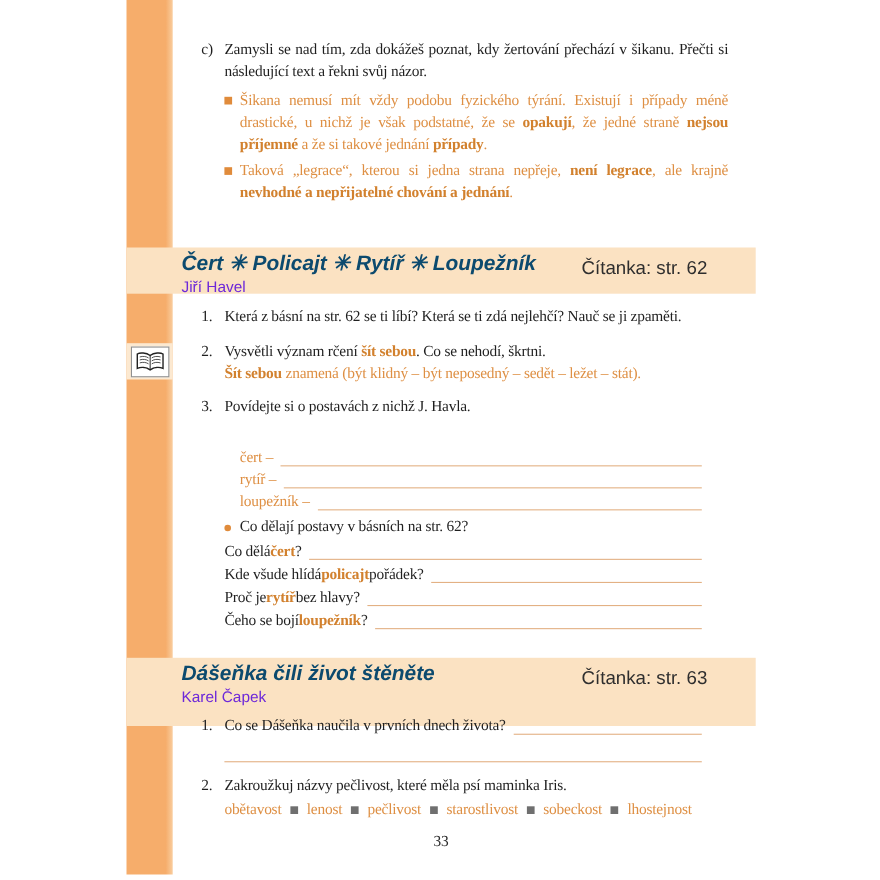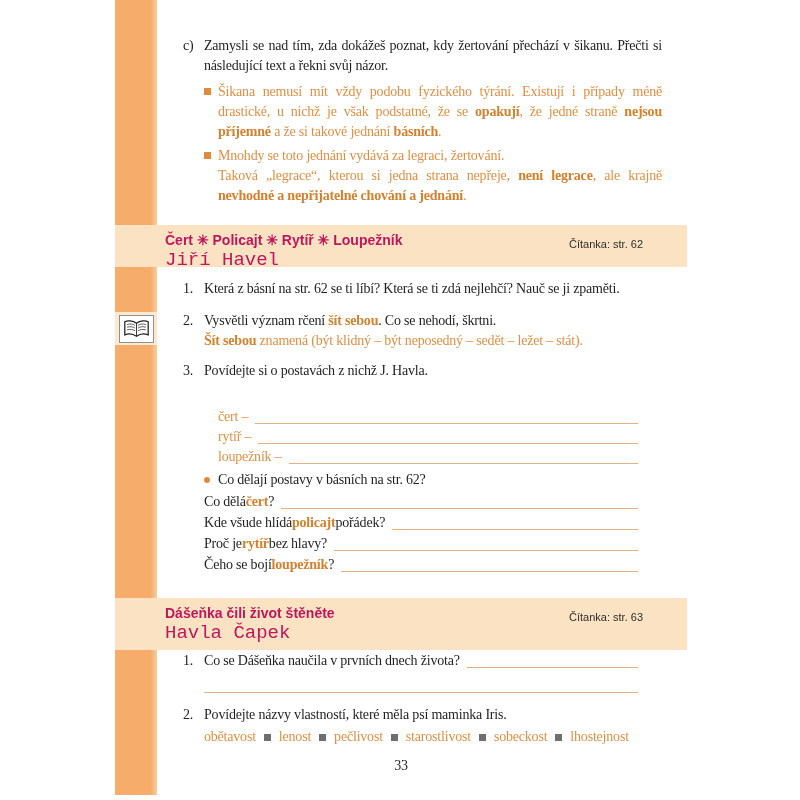--- a/index.html
+++ b/index.html
@@ -4,27 +4,27 @@
 <style>
   html,body{margin:0;padding:0;background:#ffffff;}
   .page{position:relative;width:800px;height:800px;background:#ffffff;overflow:hidden;
         font-family:"Liberation Serif",serif;color:#1f1f1f;font-size:14px;line-height:20px;letter-spacing:-0.2px;}
   
   .stripe{position:absolute;left:115px;top:0;width:42px;height:795px;
           background:linear-gradient(90deg,#F6AD6B 0%,#F6AD6B 85%,#F9CD9E 100%);}
   
   .band{position:absolute;left:115px;width:572px;background:#FBE2C2;}
   .band1{top:225px;height:42px;}
-  .band2{top:598px;height:52px;}
+  .band2{top:598px;height:62px;}
   .band .title{position:absolute;left:50px;top:5px;font-family:"Liberation Sans",sans-serif;
-               font-weight:bold;font-size:14px;letter-spacing:0;color:#be185d;white-space:nowrap;}
-  .band .author{position:absolute;left:50px;top:25px;font-family:Liberation Mono, monospace;
-                font-size:19px;letter-spacing:0;color:#be185d;}
+               font-weight:bold;font-size:19px;letter-spacing:0;color:#0c4a6e;white-space:nowrap;font-style:italic;}
+  .band .author{position:absolute;left:50px;top:25px;font-family:Liberation Sans, sans-serif;
+                font-size:14px;letter-spacing:0;color:#6d28d9;}
   .band .ref{position:absolute;right:44px;top:9px;font-family:"Liberation Sans",sans-serif;
-             font-size:11px;letter-spacing:0;color:#2e2e2e;}
+             font-size:17px;letter-spacing:0;color:#2e2e2e;}
   
   .iconband{position:absolute;left:115px;top:312px;width:42px;height:33px;background:#FCE9D1;
             display:flex;align-items:center;justify-content:center;}
   .bookbox{width:33px;height:26px;background:#fff;border:1px solid #909090;
            display:flex;align-items:center;justify-content:center;}
   
   .intro{position:absolute;left:183px;top:36px;width:479px;}
   .intro .clabel{position:absolute;left:0;top:0;}
   .intro .itext{margin-left:21px;width:458px;text-align:justify;}
   
@@ -63,27 +63,26 @@
 
   <div class="stripe"></div>
 
   <div class="intro">
     <span class="clabel">c)</span>
     <div class="itext">Zamysli se nad tím, zda dokážeš poznat, kdy žertování přechází v šikanu. Přečti si následující text a řekni svůj názor.</div>
   </div>
 
   <div class="ob ob1">
     <span class="sqb"></span>
-    <div class="ob-body just"><span>Šikana nemusí mít vždy podobu fyzického týrání. Existují i případy méně drastické, u nichž je však podstatné, že se </span><b>opakují</b><span>, že jedné straně </span><b>nejsou příjemné</b><span> a že si takové jednání </span><b>básních</b><span>.</span></div>
+    <div class="ob-body just"><span>Šikana nemusí mít vždy podobu fyzického týrání. Existují i případy méně drastické, u nichž je však podstatné, že se </span><b>opakují</b><span>, že jedné straně </span><b>nejsou příjemné</b><span> a že si takové jednání </span><b>případy</b><span>.</span></div>
   </div>
 
   <div class="ob ob2">
     <span class="sqb"></span>
     <div class="ob-body">
-      <div>Mnohdy se toto jednání vydává za legraci, žertování.</div>
       <div class="just"><span>Taková „legrace“, kterou si jedna strana nepřeje, </span><b>není legrace</b><span>, ale krajně </span><b>nevhodné a nepřijatelné chování a jednání</b><span>.</span></div>
     </div>
   </div>
 
   <div class="band band1">
     <div class="title">Čert ✳ Policajt ✳ Rytíř ✳ Loupežník</div>
     <div class="author">Jiří Havel</div>
     <div class="ref">Čítanka: str. 62</div>
   </div>
 
@@ -156,33 +155,33 @@
   </div>
   <div class="qrow" style="top:555px">
     <span>Čeho se bojí </span>
       <span class="okey">loupežník</span>
       <span>?</span>
       <span class="aline"></span>
   </div>
 
   <div class="band band2">
     <div class="title">Dášeňka čili život štěněte</div>
-    <div class="author">Havla Čapek</div>
+    <div class="author">Karel Čapek</div>
     <div class="ref">Čítanka: str. 63</div>
   </div>
 
   <div class="qrow2" style="top:651px">
     <span class="num">1.</span>
       <span>Co se Dášeňka naučila v prvních dnech života?</span>
       <span class="aline"></span>
   </div>
   <div class="blankline" style="top:676px"></div>
 
   <div class="numrow" style="top:705px">
-    <span class="num">2.</span><span>Povídejte názvy vlastností, které měla psí maminka Iris.</span>
+    <span class="num">2.</span><span>Zakroužkuj názvy pečlivost, které měla psí maminka Iris.</span>
   </div>
 
   <div class="traits">
     <span>obětavost</span><span class="sep"></span><span>lenost</span><span class="sep"></span><span>pečlivost</span><span class="sep"></span><span>starostlivost</span><span class="sep"></span><span>sobeckost</span><span class="sep"></span><span>lhostejnost</span>
   </div>
 
   <div class="pageno">33</div>
 
 </div>
 

